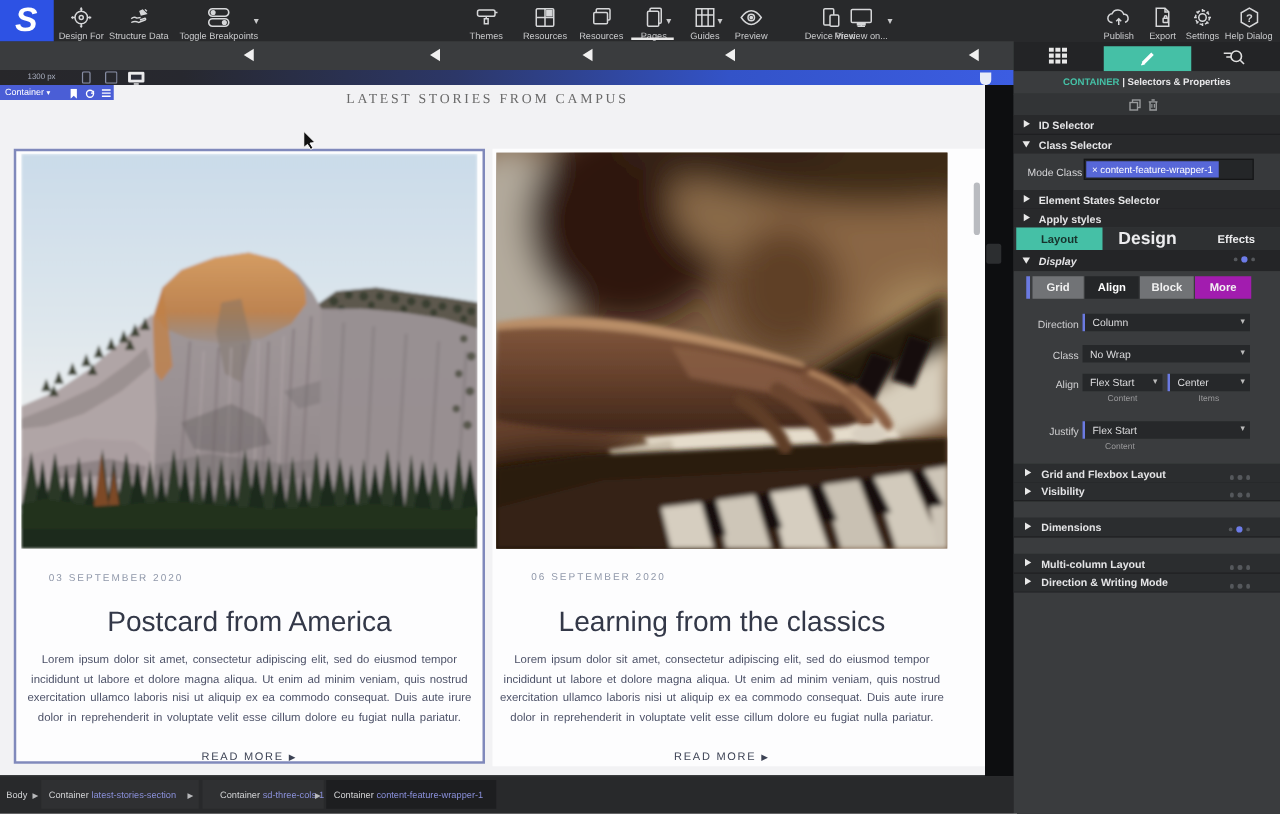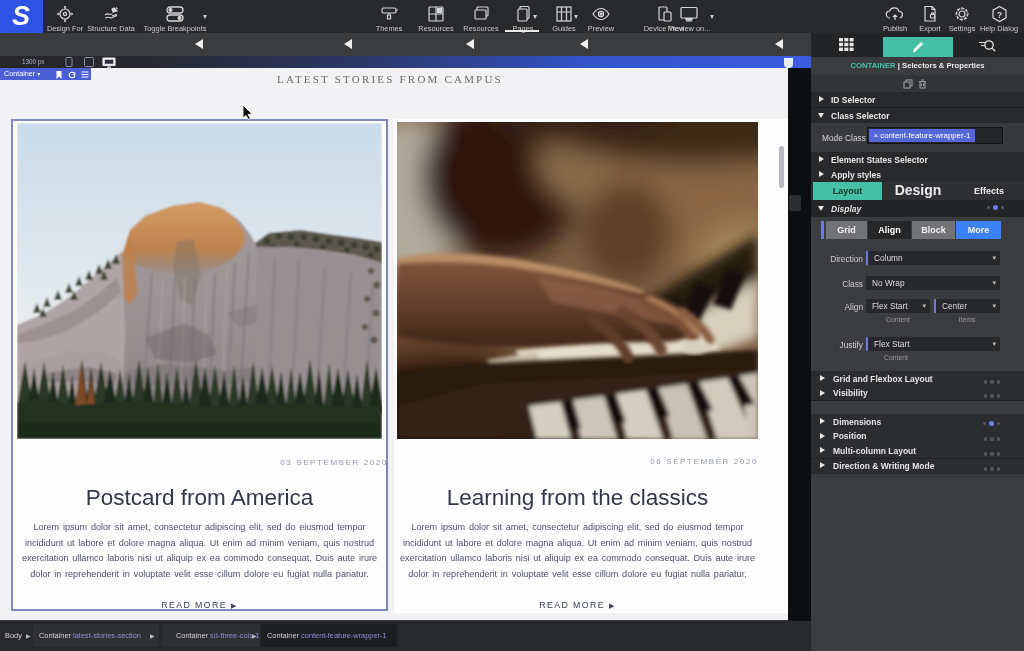--- a/index.html
+++ b/index.html
@@ -23,21 +23,21 @@
 #rulertxt{position:absolute;left:22px;top:58px;color:#aab0c0;font-size:6.3px;}
 
 #chip{position:absolute;left:0;top:68px;width:91px;height:11.5px;background:#4a5ed6;color:#fff;font-size:7.2px;}
 
 #canvas{position:absolute;left:0;top:68px;width:788px;height:552px;background:#f2f2f4;}
 #gutter{position:absolute;left:788px;top:68px;width:23px;height:553px;background:#0d0e10;}
 #heading{position:absolute;left:-4px;top:73px;width:788px;text-align:center;font-family:"Liberation Serif",serif;font-size:11px;letter-spacing:2.2px;color:#6a6a6a;}
 #card1{position:absolute;left:11px;top:119px;width:377px;height:492px;background:#fdfdfe;border:2px solid #8089bb;box-sizing:border-box;}
 #card2{position:absolute;left:394px;top:119px;width:394px;height:494px;background:#fdfdfe;}
 .photo{position:absolute;}
-.date{position:absolute;font-size:8px;letter-spacing:1.6px;color:#9098aa;text-align:right;white-space:nowrap;}
+.date{position:absolute;font-size:8px;letter-spacing:1.6px;color:#9098aa;text-align:left;white-space:nowrap;padding-left:28px;}
 .cardtitle{position:absolute;font-size:22.5px;color:#333848;text-align:center;white-space:nowrap;}
 .bodytxt{position:absolute;font-size:9.1px;line-height:15.5px;color:#4d5268;text-align:center;letter-spacing:0px;word-spacing:1.2px;white-space:nowrap;}
 .readmore{position:absolute;font-size:8.8px;letter-spacing:1.4px;color:#3c4254;text-align:center;}
 #scrollthumb{position:absolute;left:779px;top:146px;width:5px;height:42px;background:#b9bbc0;border-radius:3px;}
 #grip{position:absolute;left:789px;top:195px;width:12px;height:16px;background:#2c2e30;border-radius:2px;}
 
 #panel{position:absolute;left:811px;top:33px;width:213px;height:618px;background:#3a3c3e;}
 .prow{position:absolute;left:0;width:213px;color:#e4e4e6;font-size:8.5px;}
 .arrow-r{display:inline-block;width:0;height:0;border-left:5px solid #e8e8e8;border-top:3.5px solid transparent;border-bottom:3.5px solid transparent;}
 .arrow-d{display:inline-block;width:0;height:0;border-top:5px solid #e8e8e8;border-left:3.5px solid transparent;border-right:3.5px solid transparent;}
@@ -499,38 +499,37 @@
 
     <div class="prow" style="top:167px;height:17px;background:#242527;"><span class="arrow-d" style="margin:6px 0 0 7px;"></span><span style="position:absolute;left:20px;top:4px;font-weight:bold;font-style:italic;">Display</span>
       <span class="dots" style="right:20px;top:2px;"><span class="dot" style="width:3px;height:3px;"></span><span class="dot blue"></span><span class="dot" style="width:3px;height:3px;"></span></span>
     </div>
 
     <div class="abs" style="left:0;top:184px;width:213px;height:154px;background:#3a3c3e;"></div>
     <div class="abs" style="left:10px;top:188px;width:3px;height:18px;background:#6b7ae0;"></div>
     <div class="abs" style="left:15px;top:188px;width:41px;height:18px;background:#717376;color:#f2f2f2;font-size:9px;font-weight:bold;text-align:center;line-height:18px;">Grid</div>
     <div class="abs" style="left:57px;top:188px;width:43px;height:18px;background:#242628;color:#fff;font-size:9px;font-weight:bold;text-align:center;line-height:18px;">Align</div>
     <div class="abs" style="left:101px;top:188px;width:43px;height:18px;background:#717376;color:#f2f2f2;font-size:9px;font-weight:bold;text-align:center;line-height:18px;">Block</div>
-    <div class="abs" style="left:145px;top:188px;width:45px;height:18px;background:#3b82f6;color:#f2f2f2;font-size:9px;font-weight:bold;text-align:center;line-height:18px;">More</div>
+    <div class="abs" style="left:145px;top:188px;width:45px;height:18px;background:#a21caf;color:#f2f2f2;font-size:9px;font-weight:bold;text-align:center;line-height:18px;">More</div>
     <div class="flbl" style="left:0px;top:221px;width:52px;">Direction</div>
     <div class="sel accent" style="left:55px;top:218px;width:134px;">Column<span class="car">▾</span></div>
     <div class="flbl" style="left:0px;top:246px;width:52px;">Class</div>
     <div class="sel" style="left:55px;top:243px;width:134px;">No Wrap<span class="car">▾</span></div>
     <div class="flbl" style="left:0px;top:269px;width:52px;">Align</div>
     <div class="sel" style="left:55px;top:266px;width:64px;">Flex Start<span class="car">▾</span></div>
     <div class="sel accent" style="left:123px;top:266px;width:66px;">Center<span class="car">▾</span></div>
     <div class="slbl" style="left:55px;top:283px;width:64px;text-align:center;">Content</div>
     <div class="slbl" style="left:123px;top:283px;width:66px;text-align:center;">Items</div>
     <div class="flbl" style="left:0px;top:307px;width:52px;">Justify</div>
     <div class="sel accent" style="left:55px;top:304px;width:134px;">Flex Start<span class="car">▾</span></div>
     <div class="slbl" style="left:55px;top:321px;width:60px;text-align:center;">Content</div>
 
     <div class="prow" style="top:338px;height:15px;background:#2b2d2f;border-bottom:1px solid #202123;"><span class="arrow-r" style="margin:4px 0 0 9px;"></span><span style="position:absolute;left:22px;top:3px;font-weight:bold;">Grid and Flexbox Layout</span><span class="dots" style="top:5px;"><span class="dot"></span><span class="dot"></span><span class="dot"></span></span></div>
     <div class="prow" style="top:353px;height:14px;background:#2b2d2f;border-bottom:1px solid #202123;"><span class="arrow-r" style="margin:4px 0 0 9px;"></span><span style="position:absolute;left:22px;top:2px;font-weight:bold;">Visibility</span><span class="dots" style="top:4px;"><span class="dot"></span><span class="dot"></span><span class="dot"></span></span></div>
     <div class="prow" style="top:381px;height:15px;background:#2b2d2f;border-bottom:1px solid #202123;"><span class="arrow-r" style="margin:4px 0 0 9px;"></span><span style="position:absolute;left:22px;top:3px;font-weight:bold;">Dimensions</span><span class="dots" style="top:4px;"><span class="dot" style="width:3px;height:3px;"></span><span class="dot blue"></span><span class="dot" style="width:3px;height:3px;"></span></span></div>
-    <div class="prow" style="top:396px;height:14px;background:#2b2d2f;border-bottom:1px solid #202123;"><span class="arrow-r" style="margin:4px 0 0 9px;"></span><span style="position:absolute;left:22px;top:2px;font-weight:bold;">Position</span><span class="dots" style="top:4px;"><span class="dot"></span><span class="dot"></span><span class="dot"></span></span></div>
     <div class="prow" style="top:425px;height:15px;background:#2b2d2f;border-bottom:1px solid #26272a;"><span class="arrow-r" style="margin:4px 0 0 9px;"></span><span style="position:absolute;left:22px;top:3px;font-weight:bold;">Direction &amp; Writing Mode</span><span class="dots" style="top:5px;"><span class="dot"></span><span class="dot"></span><span class="dot"></span></span></div>
     <div class="prow" style="top:410px;height:15px;background:#2b2d2f;border-bottom:1px solid #202123;"><span class="arrow-r" style="margin:4px 0 0 9px;"></span><span style="position:absolute;left:22px;top:3px;font-weight:bold;">Multi-column Layout</span><span class="dots" style="top:5px;"><span class="dot"></span><span class="dot"></span><span class="dot"></span></span></div>
   </div>
   <div id="bottombar"></div>
   <div class="crumb" style="left:5px;">Body</div>
   <div class="carrow abs" style="left:26px;top:632px;">▶</div>
   <div class="abs" style="left:33px;top:624px;width:126px;height:23px;background:#2f3032;"></div>
   <div class="abs" style="left:162px;top:624px;width:97px;height:23px;background:#2f3032;"></div>
   <div class="abs" style="left:261px;top:624px;width:136px;height:23px;background:#1d1e20;"></div>
   <div class="crumb" style="left:39px;">Container <span class="cls">latest-stories-section</span></div>

